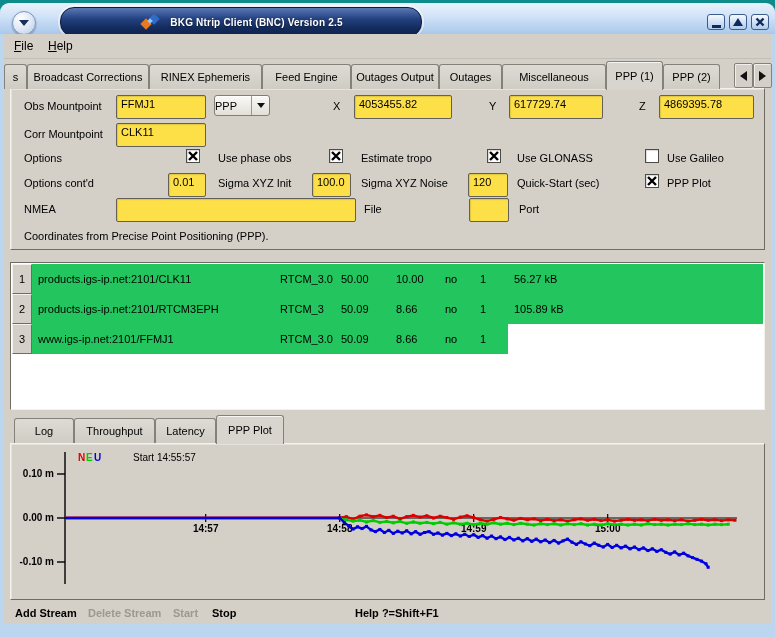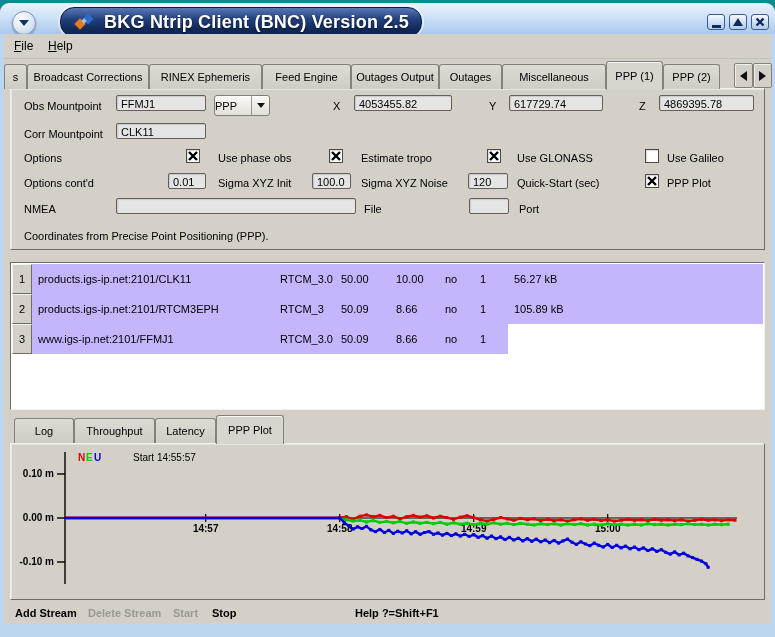--- a/index.html
+++ b/index.html
@@ -10,21 +10,21 @@
   .titlebar-band{position:absolute;left:0;top:3px;width:775px;height:31px;
     background:linear-gradient(180deg,#e9f2fc 0%,#cfe2f7 45%,#aac8ec 100%);
     border-radius:9px 9px 0 0;}
   .window-body{position:absolute;left:0;top:34px;width:775px;height:603px;box-sizing:border-box;
     background:#d4d0c8;border-left:4px solid #bdd6f0;border-right:4px solid #bdd6f0;
     border-bottom:13px solid #bdd6f0;}
   .title-capsule{position:absolute;left:60px;top:4px;width:360px;height:28px;border-radius:14px;
     background:linear-gradient(180deg,#5878b4 0%,#23407e 40%,#122a5a 75%,#0e2450 100%);
     border:1px solid #0a1c40;box-shadow:0 0 0 2px rgba(255,255,255,.6),0 1px 3px rgba(0,0,0,.35);
     display:flex;align-items:center;justify-content:center;gap:9px;}
-  .title-text{color:#fff;font-weight:bold;font-size:18px;letter-spacing:.2px;
+  .title-text{color:#fff;font-weight:bold;font-size:10px;letter-spacing:.2px;
     text-shadow:0 1px 2px rgba(0,0,0,.6);white-space:nowrap;}
   .menu-ball{position:absolute;left:12px;top:8px;width:22px;height:22px;border-radius:50%;
     background:radial-gradient(circle at 35% 30%,#ffffff 0%,#dbe6f4 55%,#b6c9e4 100%);
     border:1px solid #7e97bd;box-shadow:0 1px 2px rgba(0,0,0,.35);
     display:flex;align-items:center;justify-content:center;}
   .tri-down{width:0;height:0;border-left:5px solid transparent;border-right:5px solid transparent;
     border-top:6px solid #13305f;}
   .winbtn{position:absolute;top:11px;width:18px;height:16px;border-radius:3px;box-sizing:border-box;
     background:linear-gradient(180deg,#f5f9fe 0%,#cfe0f4 55%,#b0cbe c 100%);
     background:linear-gradient(180deg,#f5f9fe 0%,#cfe0f4 55%,#b0cbec 100%);
@@ -51,41 +51,41 @@
   .tri-left{width:0;height:0;border-top:5px solid transparent;border-bottom:5px solid transparent;border-right:7px solid #111;}
   .tri-right{width:0;height:0;border-top:5px solid transparent;border-bottom:5px solid transparent;border-left:7px solid #111;}
   
   .panel-raised{position:absolute;box-sizing:border-box;background:#d4d0c8;
     border:1px solid #f3f1ed;border-right-color:#6f6c66;border-bottom-color:#6f6c66;
     box-shadow:inset 1px 1px 0 #e6e3dd;}
   .panel-sunken{position:absolute;box-sizing:border-box;background:#ffffff;
     border:1px solid #6f6c66;border-right-color:#f3f1ed;border-bottom-color:#f3f1ed;}
   
   .lbl{position:absolute;white-space:nowrap;}
-  .field{position:absolute;box-sizing:border-box;height:16px;background:#e5e5e5;
+  .field{position:absolute;box-sizing:border-box;height:24px;background:#fde047;
     border:1px solid #636059;border-radius:2px;box-shadow:inset 1px 1px 1px rgba(0,0,0,.12);
     padding:2px 4px;white-space:nowrap;overflow:hidden;}
   .combo{position:absolute;box-sizing:border-box;width:56px;height:21px;border-radius:3px;
     border:1px solid #817e78;background:linear-gradient(180deg,#fbfaf8,#e2dfd8);
     display:flex;align-items:center;box-shadow:inset 0 1px 0 #fff;}
   .combo .val{flex:1;}
   .combo .btn{width:17px;height:100%;border-left:1px solid #9b988f;display:flex;align-items:center;justify-content:center;}
   .combo .arrow{width:0;height:0;border-left:4px solid transparent;border-right:4px solid transparent;border-top:5px solid #101010;}
   .checkbox{position:absolute;width:14px;height:14px;box-sizing:border-box;background:#fff;
     border:1px solid #4c4a45;box-shadow:inset 1px 1px 1px rgba(0,0,0,.15);
     display:flex;align-items:center;justify-content:center;}
   
   .thcell{box-sizing:border-box;background:#d4d0c8;border:1px solid #f3f1ed;
     border-right-color:#6f6c66;border-bottom-color:#6f6c66;
     padding:4px 6px 0 6px;white-space:pre;overflow:hidden;}
   .rowhdr{box-sizing:border-box;background:#d4d0c8;border:1px solid #f3f1ed;
     border-right-color:#6f6c66;border-bottom-color:#6f6c66;text-align:center;
     display:flex;align-items:center;justify-content:center;}
   .tcell{box-sizing:border-box;padding:4px 6px;display:flex;align-items:center;
-    white-space:nowrap;overflow:hidden;background:#c4b5fd;}
+    white-space:nowrap;overflow:hidden;background:#22c55e;}
   
   .bottabs{position:absolute;left:14px;top:419px;height:24px;display:flex;align-items:flex-end;}
   
   .action{position:absolute;top:607px;font-weight:600;white-space:nowrap;}
   .action.disabled{color:#9b9890;}
   svg{display:block;}
 </style>
 </head>
 <body>
 

